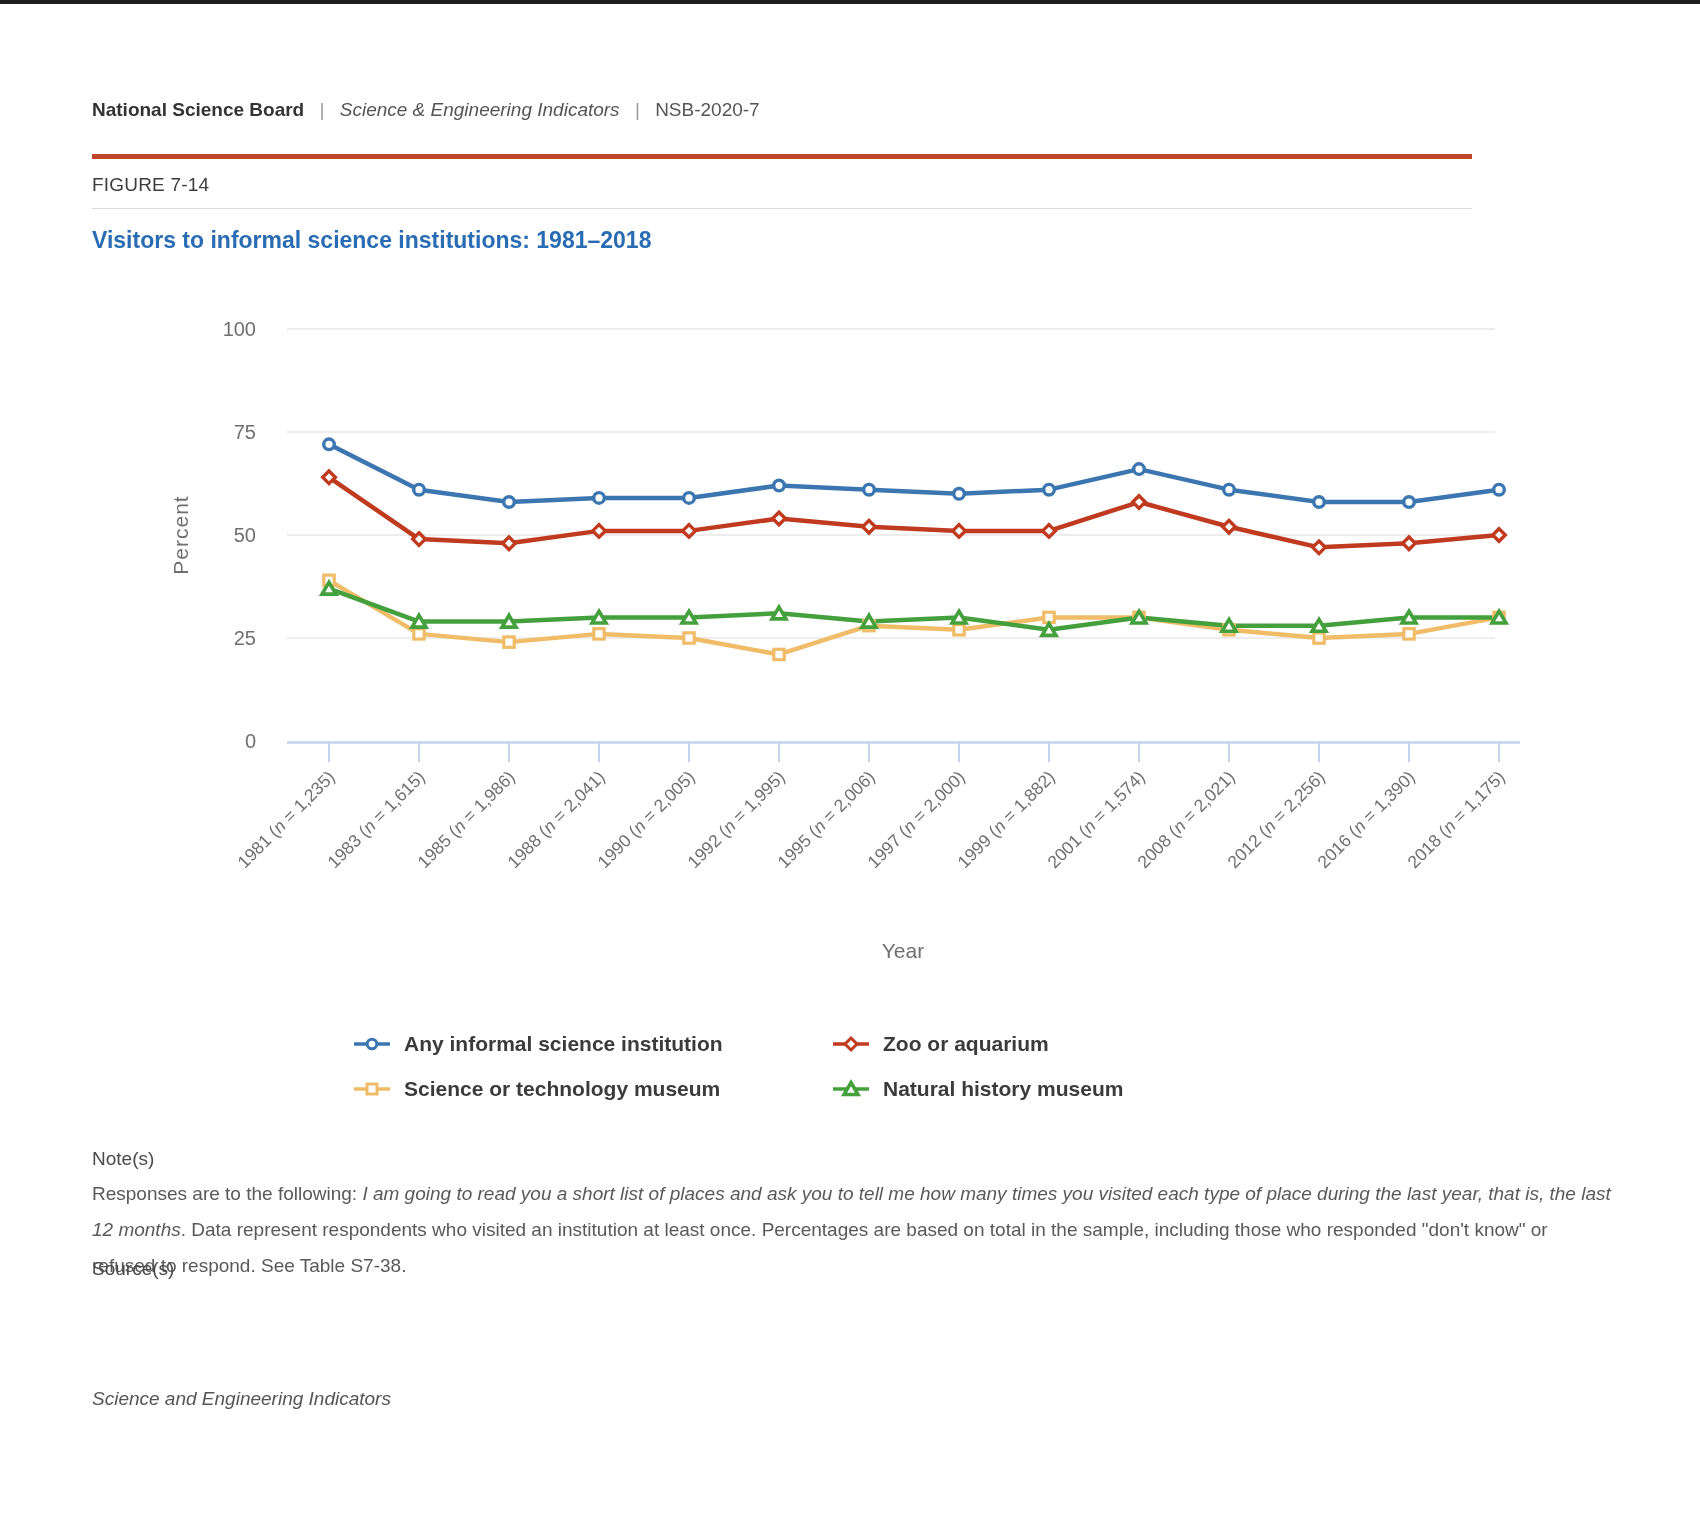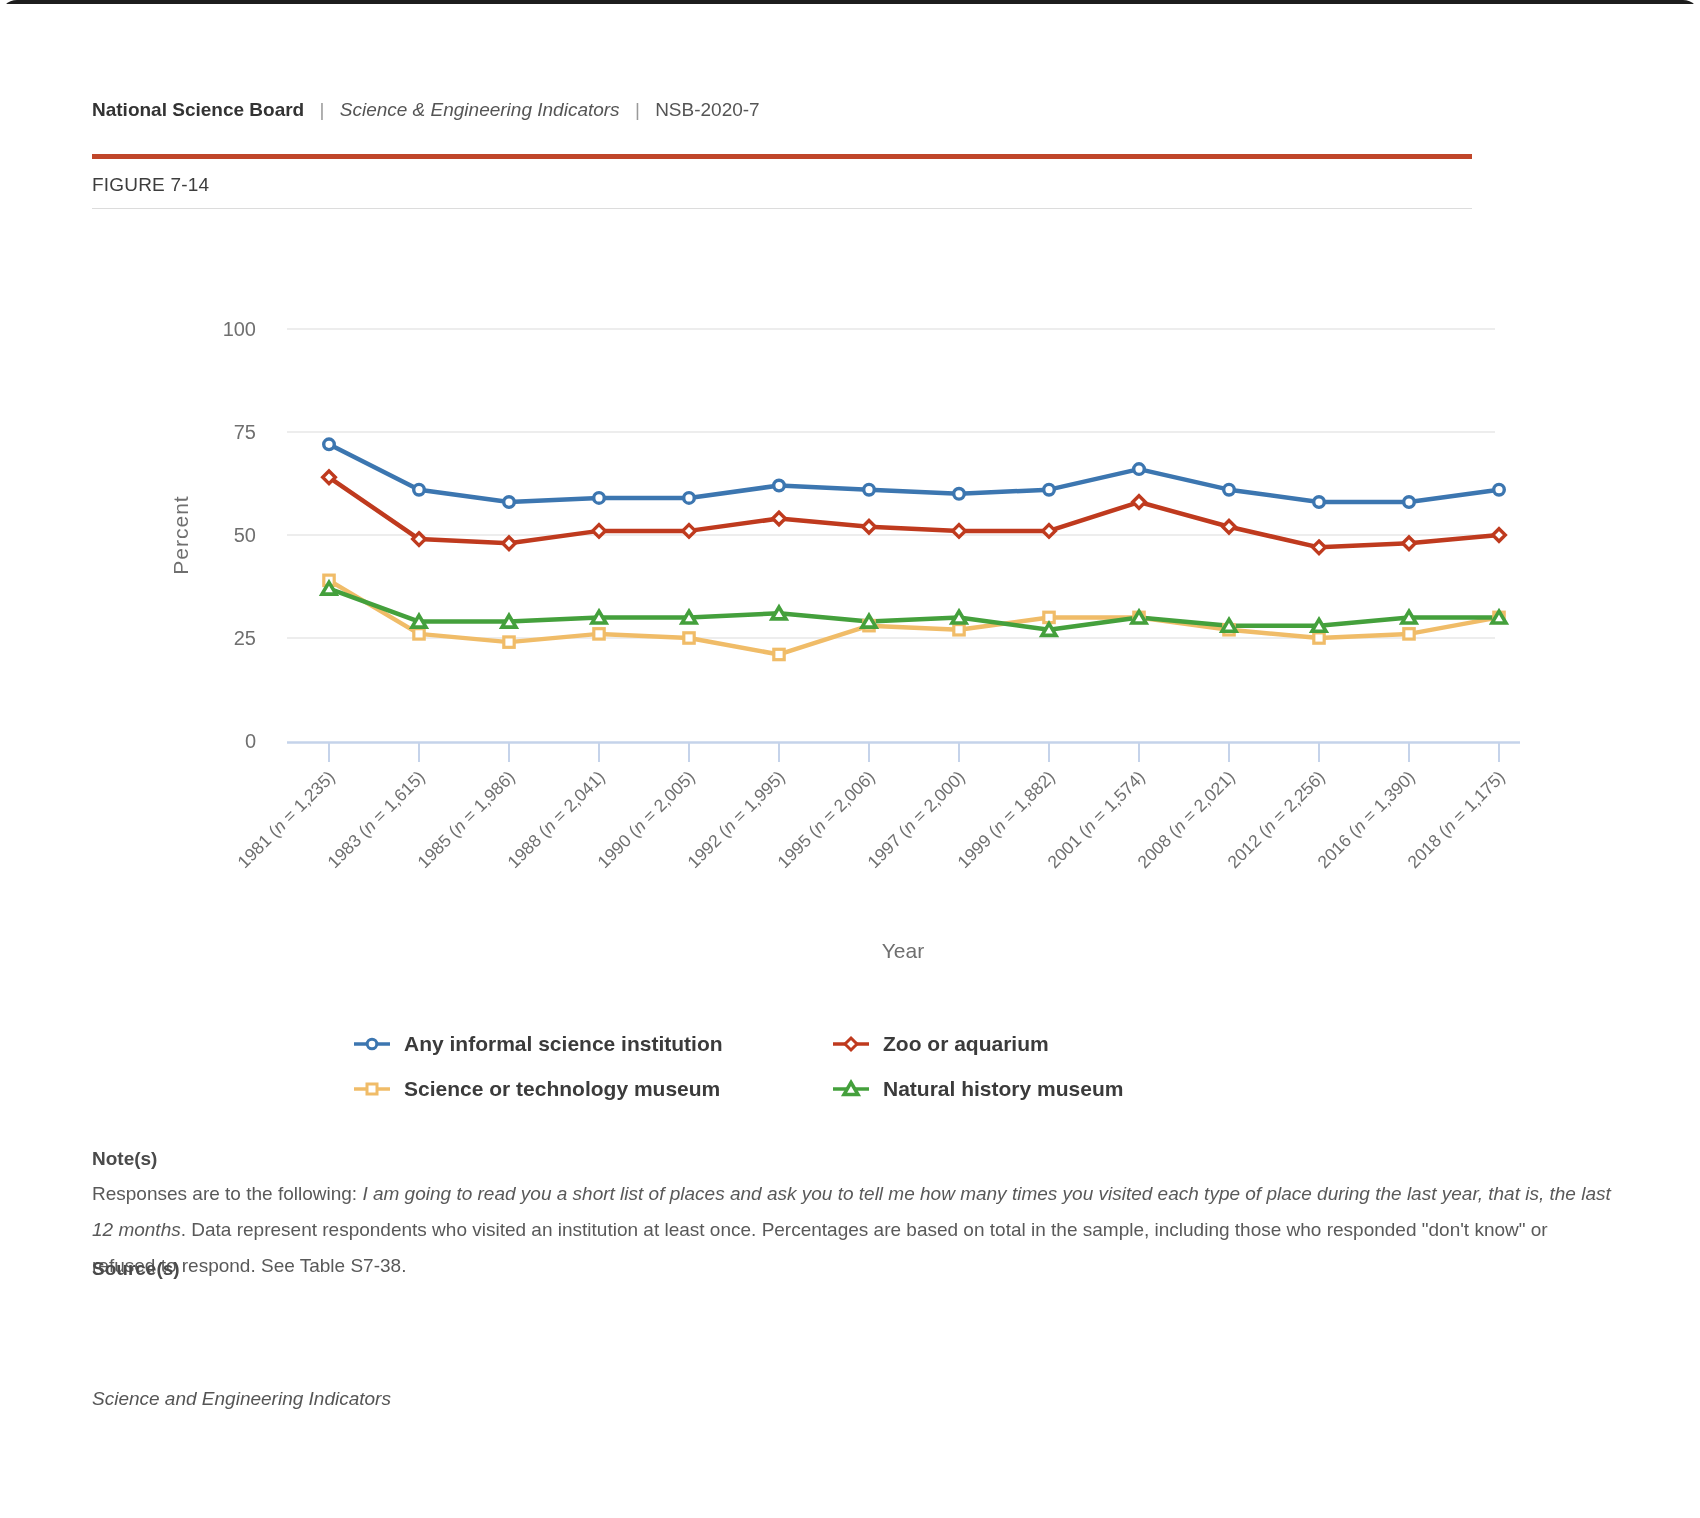--- a/index.html
+++ b/index.html
@@ -1,17 +1,17 @@
 <!DOCTYPE html>
 <html style="--accent: #C0462A; --titleblue: #2A6CB4;"><head>
 <meta charset="utf-8">
 <style>
   * { margin:0; padding:0; box-sizing:border-box; }
   body { background:#ffffff; font-family:"Liberation Sans", sans-serif; }
-  .page { position:relative; width:1700px; height:1518px; background:#fff; overflow:hidden;border-radius:17px; }
+  .page { position:relative; width:1700px; height:1518px; background:#fff; overflow:hidden; }
   .topbar { position:absolute; left:0; top:0; width:1700px; height:4px; background:#1d1d1d; }
 
   .header { position:absolute; left:92px; top:99px; font-size:19px; color:#555; white-space:nowrap; }
   .header .org { font-weight:700; color:#333; }
   .header .pipe { color:#9a9a9a; padding:0 10px; }
   .header .pub { font-style:italic; color:#555; }
   .header .rid { color:#555; }
 
   .accent-rule { position:absolute; left:92px; top:154px; width:1380px; height:5px; background:var(--accent,#C0462A); }
   .figure-label { position:absolute; left:92px; top:174px; font-size:19px; color:#3d3d3d; letter-spacing:.2px; }
@@ -20,41 +20,42 @@
 
   .chart-svg { position:absolute; left:0; top:0; }
   .chart-svg text { font-family:"Liberation Sans", sans-serif; }
 
   .legend { position:absolute; left:352px; top:1032px; display:grid; grid-template-columns:458px auto; row-gap:18px; column-gap:0;gap:21px; }
   .legend-item { display:flex; align-items:center; gap:12px; cursor:pointer; }
   .legend-item .label { font-size:21px; font-weight:700; color:#3b3b3b; }
   .legend-icon { display:block; }
 
   .notes { position:absolute; left:92px; width:1524px; color:#595959; font-size:19px; line-height:36px; }
-  .sec-head { position:absolute; left:92px; font-size:19px; font-weight:700; color:#4a4a4a; }
+  .sec-head { position:absolute; left:92px; font-size:19px; font-weight:400; color:#4a4a4a; }
   .it { font-style:italic; }
   .footer-line { position:absolute; left:92px; top:1388px; font-size:19px; font-style:italic; color:#555; }
 </style>
 </head>
 <body>
 
 <div class="page">
   <div class="topbar"></div>
 
   <div class="header">
     <span class="org">National Science Board</span>
     <span class="pipe">|</span>
     <span class="pub">Science &amp; Engineering Indicators</span>
     <span class="pipe">|</span>
     <span class="rid">NSB-2020-7</span>
   </div>
 
   <div class="accent-rule"></div>
   <div class="figure-label">FIGURE 7-14</div>
   <div class="thin-divider"></div>
+  <div class="chart-title">Visitors to informal science institutions: 1981–2018</div>
 
   <svg id="chart-svg" class="chart-svg" width="1700" height="1000" viewBox="0 0 1700 1000">
       <line x1="287" x2="1495" y1="638" y2="638" stroke="#E7E7E7" stroke-width="1.5"></line>
       <line x1="287" x2="1495" y1="535" y2="535" stroke="#E7E7E7" stroke-width="1.5"></line>
       <line x1="287" x2="1495" y1="432" y2="432" stroke="#E7E7E7" stroke-width="1.5"></line>
       <line x1="287" x2="1495" y1="329" y2="329" stroke="#E7E7E7" stroke-width="1.5"></line>
       <line x1="287" x2="1520" y1="742.5" y2="742.5" stroke="#C5D3EA" stroke-width="2.5"></line>
       <line x1="329" x2="329" y1="743" y2="762" stroke="#C5D3EA" stroke-width="2"></line>
       <line x1="419" x2="419" y1="743" y2="762" stroke="#C5D3EA" stroke-width="2"></line>
       <line x1="509" x2="509" y1="743" y2="762" stroke="#C5D3EA" stroke-width="2"></line>

